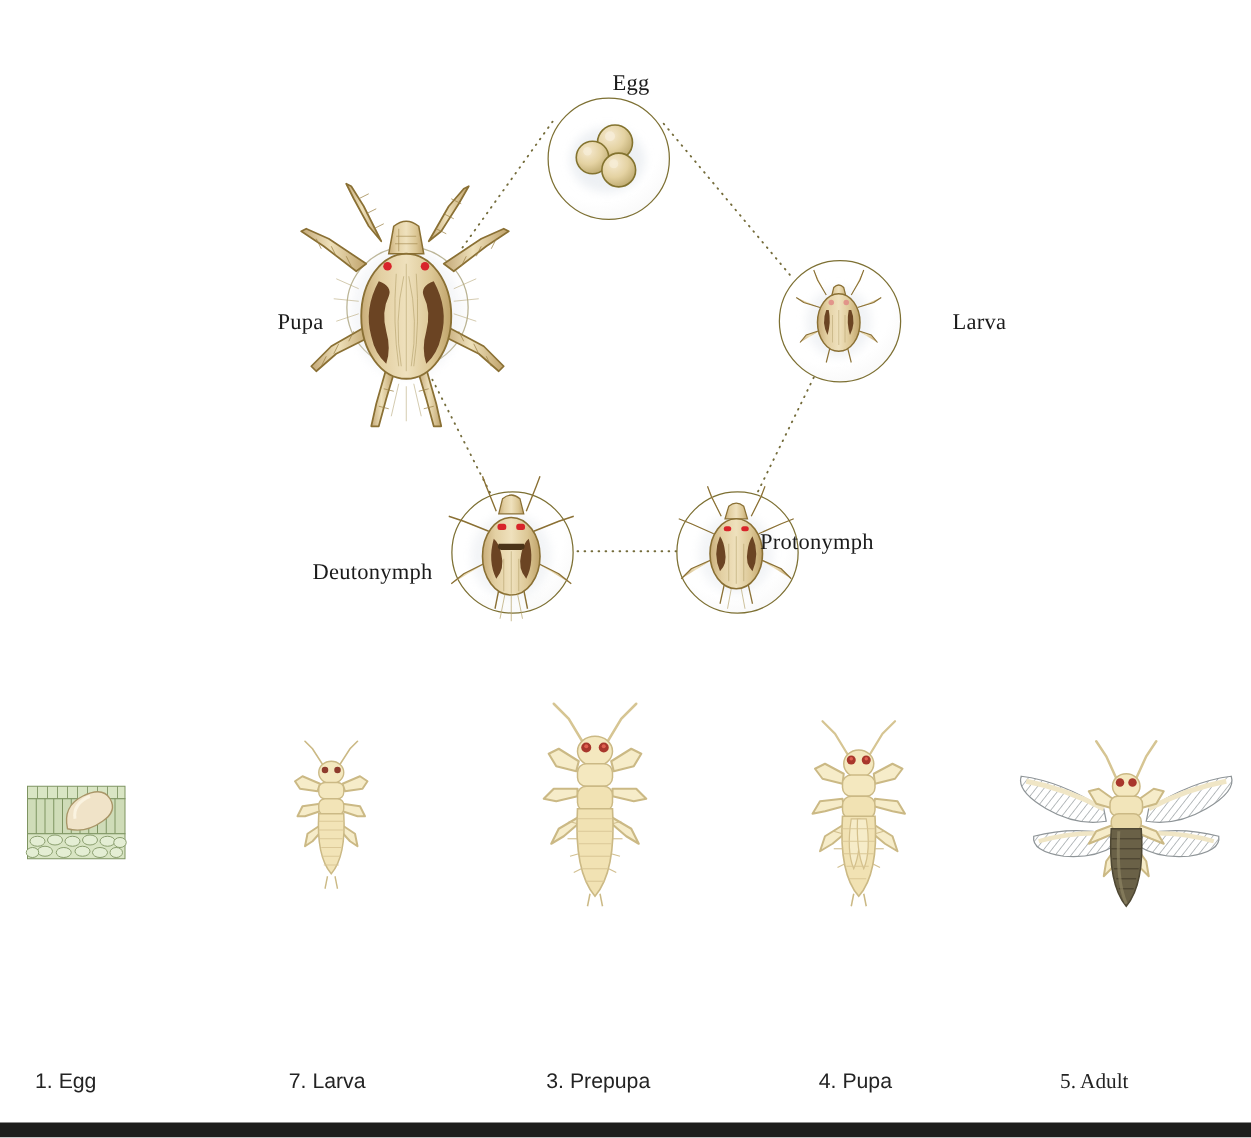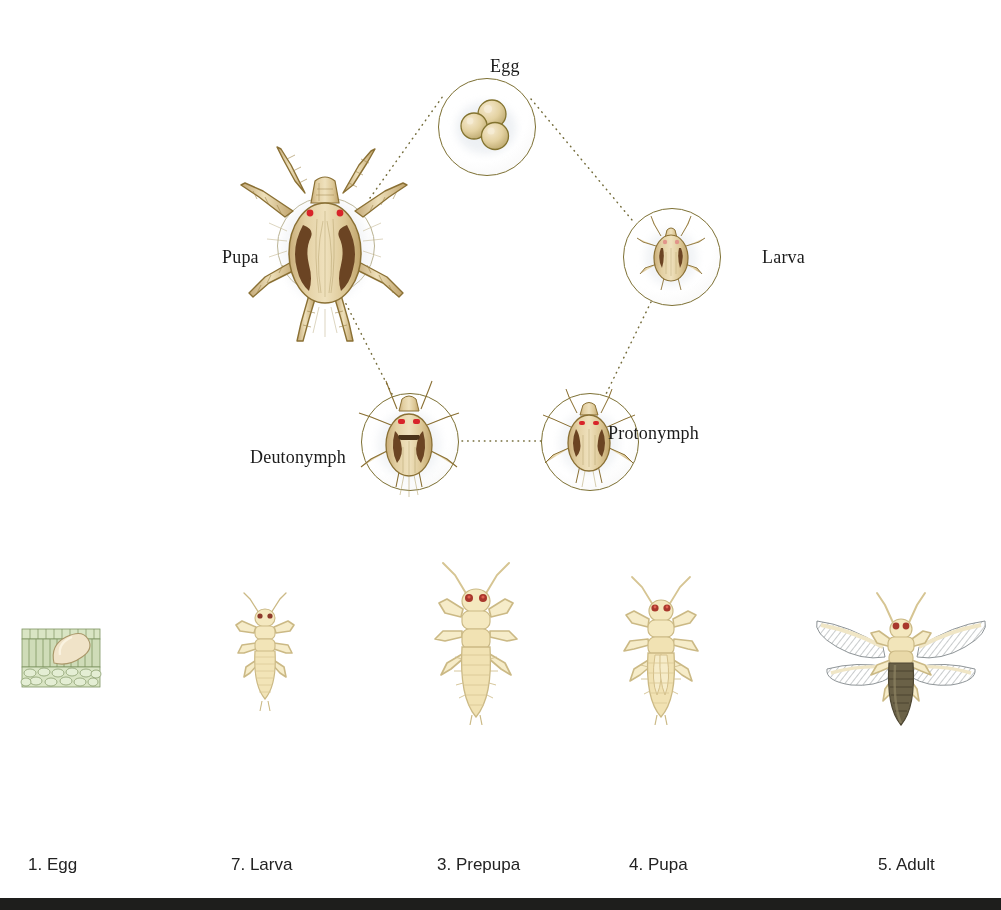--- a/index.html
+++ b/index.html
@@ -392,21 +392,21 @@
             <path d="M56 134 L62 137"></path>
         </g>
         <g stroke="#cbb985" stroke-width="1.2" fill="none">
           <path d="M41 154 L39 164"></path>
             <path d="M49 154 L51 164"></path>
         </g>
       </svg>
       <div class="stage-label" style="left:31px;">3. Prepupa</div>
     </div>
 
-    <div class="stage-cell" style="left:591px;width:140px;">
+    <div class="stage-cell" style="left:617px;width:140px;">
       <svg class="stage-art" width="82" height="152" viewBox="0 0 82 152" style="top:30px;">
         <g stroke="#d6c593" stroke-width="1.8" fill="none" stroke-linecap="round">
           <path d="M33 30 L22 12 L12 2"></path>
             <path d="M49 30 L60 12 L70 2"></path>
         </g>
         <g stroke="#cbb985" stroke-width="1.6" fill="#f6ecc9" stroke-linejoin="round">
           <path d="M29 44 L14 36 L6 40 L12 48 L28 52 Z"></path>
           <path d="M53 44 L68 36 L76 40 L70 48 L54 52 Z"></path>
           <path d="M28 64 L10 66 L4 76 L14 74 L29 70 Z"></path>
           <path d="M54 64 L72 66 L78 76 L68 74 L53 70 Z"></path>
@@ -492,19 +492,19 @@
         <g stroke="#463f2d" stroke-width="1" opacity=".85">
           <path d="M82 86 h24"></path>
             <path d="M82 94 h24"></path>
             <path d="M83 102 h22"></path>
           <path d="M84 110 h20"></path>
             <path d="M86 118 h16"></path>
             <path d="M88 126 h12"></path>
         </g>
         <path d="M88 80 q-2 40 6 58" fill="none" stroke="#8d8362" stroke-width="2.4" opacity=".7"></path>
       </svg>
-      <div class="stage-label" style="left:78px;">5. Adult</div>
+      <div class="stage-label" style="left:48px;font-family:Liberation Serif, serif;">5. Adult</div>
     </div>
 
   </div>
 
   <div class="footer-bar"></div>
 </div>
 
 </body></html>

